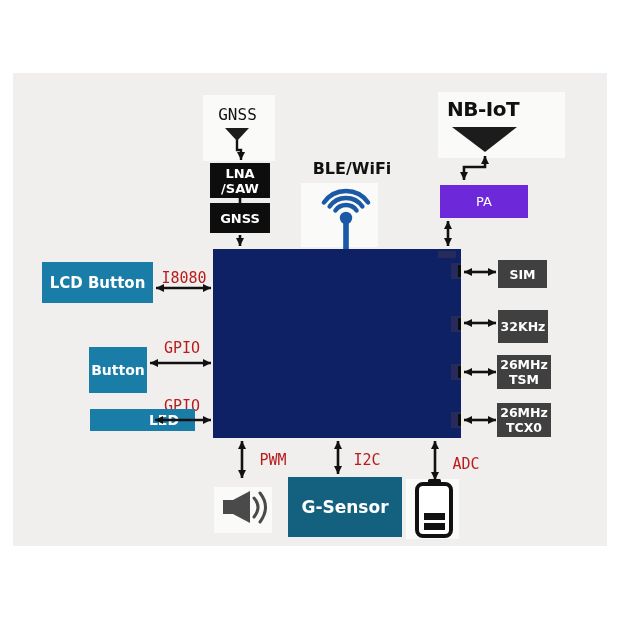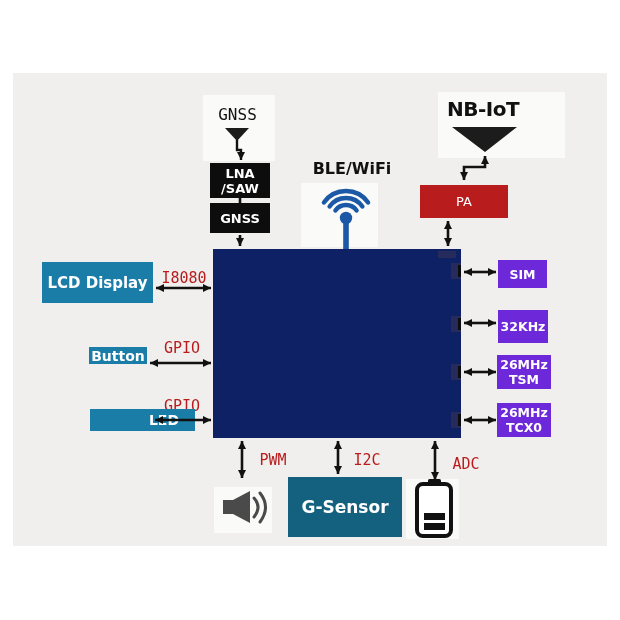--- a/index.html
+++ b/index.html
@@ -5,22 +5,22 @@
   html,body{margin:0;padding:0;background:#ffffff;}
   .canvas{position:relative;width:620px;height:620px;background:#ffffff;overflow:hidden;
           font-family:"DejaVu Sans","Liberation Sans",sans-serif;border-radius:28px;}
   .panel{position:absolute;left:13px;top:73px;width:594px;height:473px;background:#f0efee;}
   .patch{position:absolute;background:#fafaf9;}
   .blockbox{position:absolute;display:flex;align-items:center;justify-content:center;
             flex-direction:column;color:#ffffff;text-align:center;}
   .teal{background:#1a7da7;}
   .darkteal{background:#14607f;}
   .blackbox{background:#0d0d0d;}
-  .pabox{background:#b91c1c;}
-  .graybox{background:#6d28d9;text-align:right;}
+  .pabox{background:#6d28d9;margin-left:20px;}
+  .graybox{background:#404040;text-align:right;}
   .chip{position:absolute;left:213px;top:249px;width:248px;height:189px;background:#0e2164;}
   .bold{font-weight:bold;}
   .iface{position:absolute;font-family:"DejaVu Sans Mono","Liberation Mono",monospace;
          font-size:15px;color:#b91c1c;text-align:center;}
   .antlabel{position:absolute;color:#111111;text-align:center;}
   svg{position:absolute;left:0;top:0;}
   .nowrap{white-space:nowrap;}
 </style>
 </head>
 <body>
@@ -54,23 +54,23 @@
   </div>
   <div class="blockbox blackbox bold" style="left:210px;top:203px;width:60px;height:30px;font-size:13px;">
     <span>GNSS</span>
   </div>
 
   <div class="blockbox pabox" style="left:420px;top:185px;width:88px;height:33px;font-size:13px;">
     <span>PA</span>
   </div>
 
   <div class="blockbox teal bold" style="left:42px;top:262px;width:111px;height:41px;font-size:15px;">
-    <span>LCD Display</span>
+    <span>LCD Button</span>
   </div>
-  <div class="blockbox teal bold" style="left:89px;top:347px;width:58px;height:17px;font-size:14px;">
+  <div class="blockbox teal bold" style="left:89px;top:347px;width:58px;height:46px;font-size:14px;">
     <span>Button</span>
   </div>
   <div class="blockbox teal bold" style="left:90px;top:409px;width:62px;height:22px;font-size:14px;padding-left:43px;">
     <span>LED</span>
   </div>
 
   <div class="blockbox graybox" style="left:498px;top:260px;width:49px;height:28px;font-size:12.5px;font-weight:600;">
     <span>SIM</span>
   </div>
   <div class="blockbox graybox" style="left:498px;top:310px;width:50px;height:33px;font-size:12.5px;font-weight:600;">

